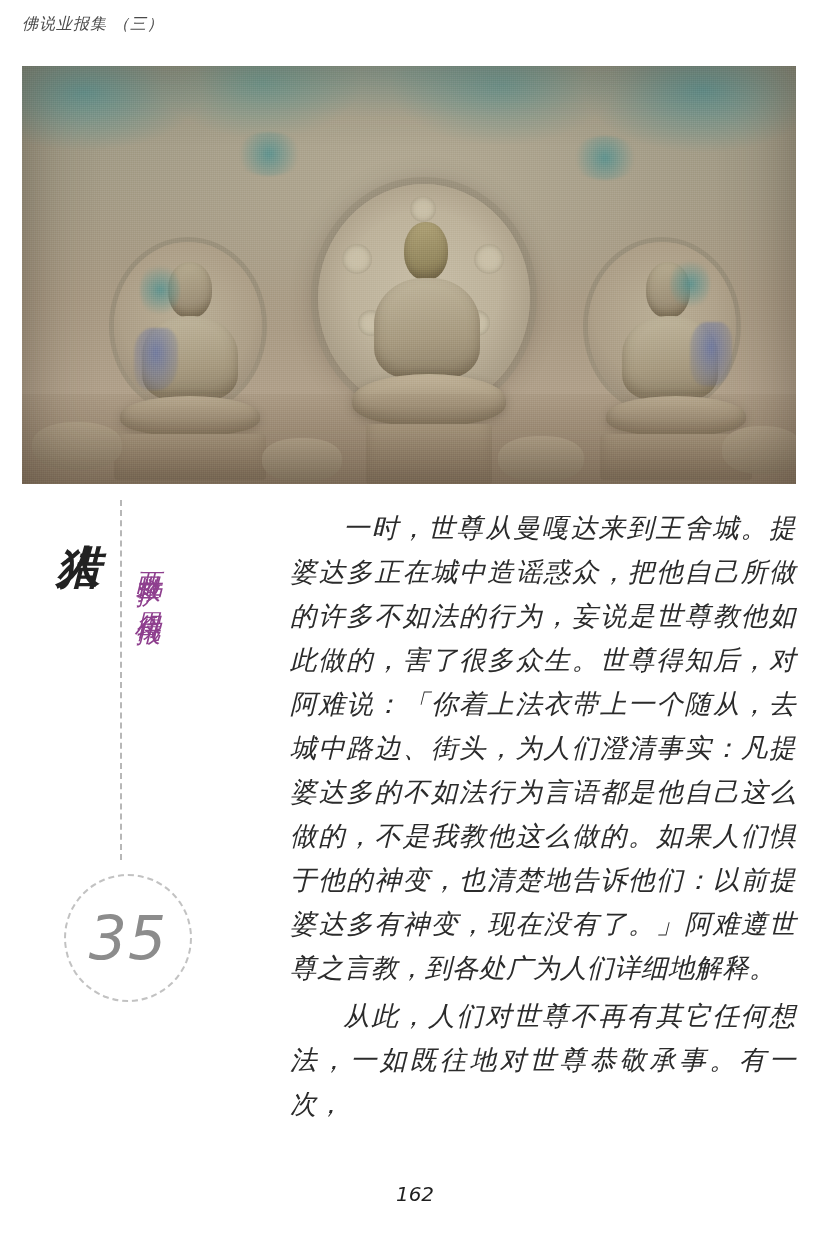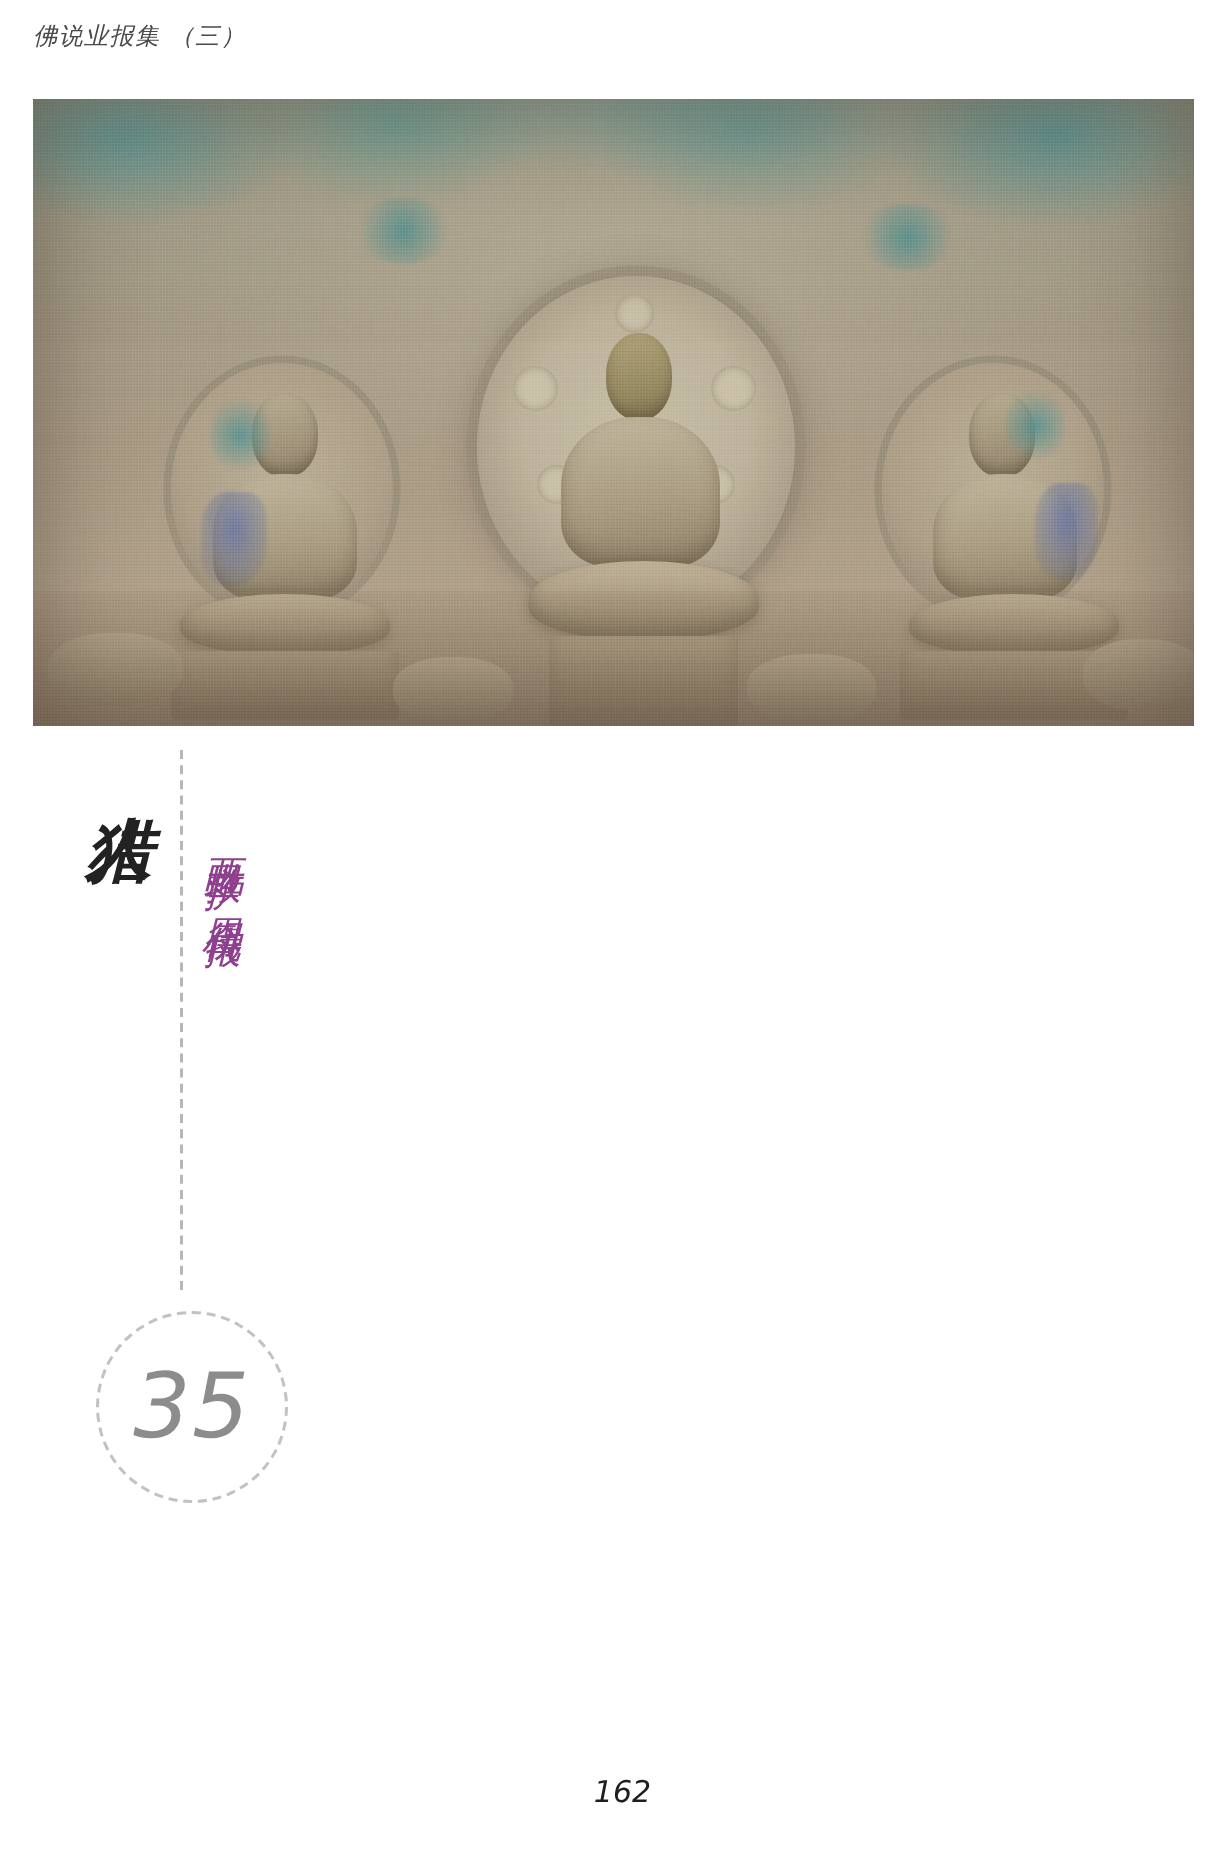--- a/index.html
+++ b/index.html
@@ -329,18 +329,22 @@
 
     <div class="left-col">
       <div class="chapter-title">猎人</div>
       <div class="divider"></div>
       <div class="subtitle">两世救护　恩得仇报</div>
       <div class="number-circle">
         <span>35</span>
       </div>
     </div>
 
+    <div class="body-col">
+      <p class="indent">一时，世尊从曼嘎达来到王舍城。提婆达多正在城中造谣惑众，把他自己所做的许多不如法的行为，妄说是世尊教他如此做的，害了很多众生。世尊得知后，对阿难说：「你着上法衣带上一个随从，去城中路边、街头，为人们澄清事实：凡提婆达多的不如法行为言语都是他自己这么做的，不是我教他这么做的。如果人们惧于他的神变，也清楚地告诉他们：以前提婆达多有神变，现在没有了。」阿难遵世尊之言教，到各处广为人们详细地解释。</p>
+      <p class="indent">从此，人们对世尊不再有其它任何想法，一如既往地对世尊恭敬承事。有一次，</p>
+    </div>
 
   </div>
 
   <div class="folio">162</div>
 
 </div>
 
 </body></html>

